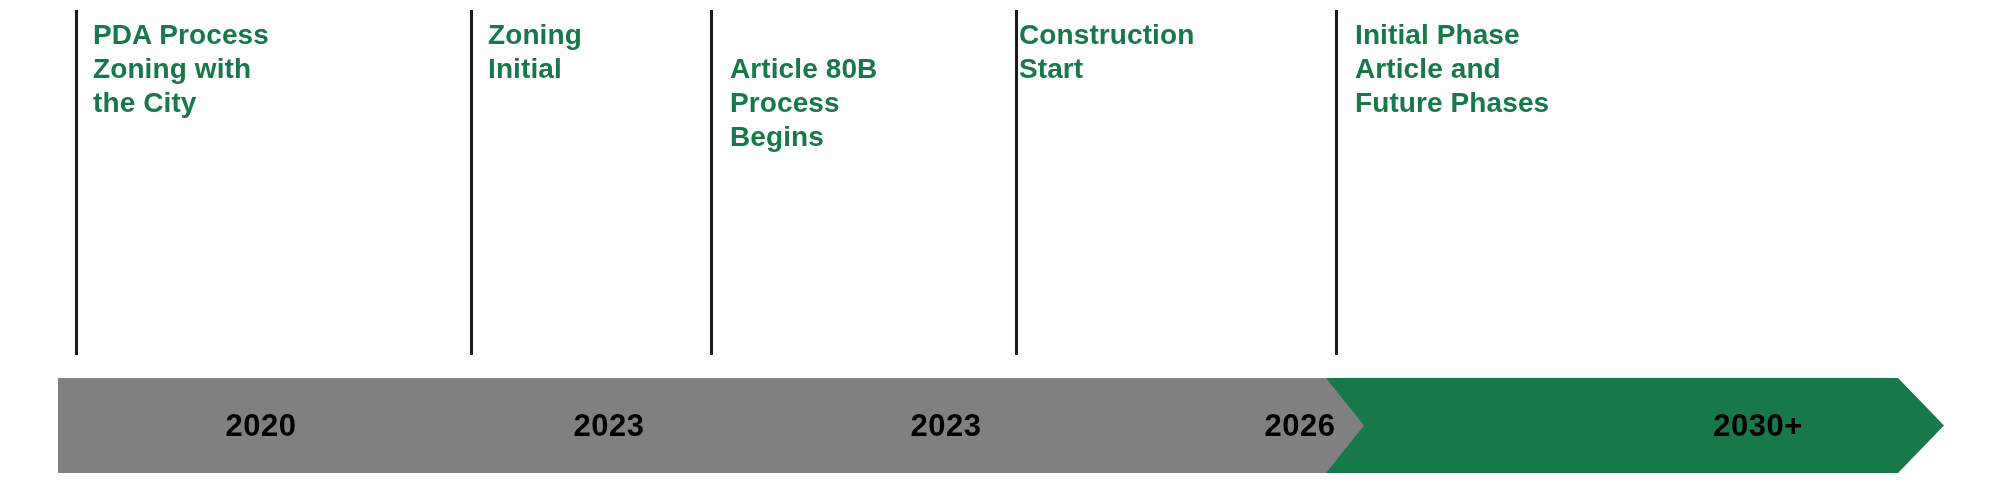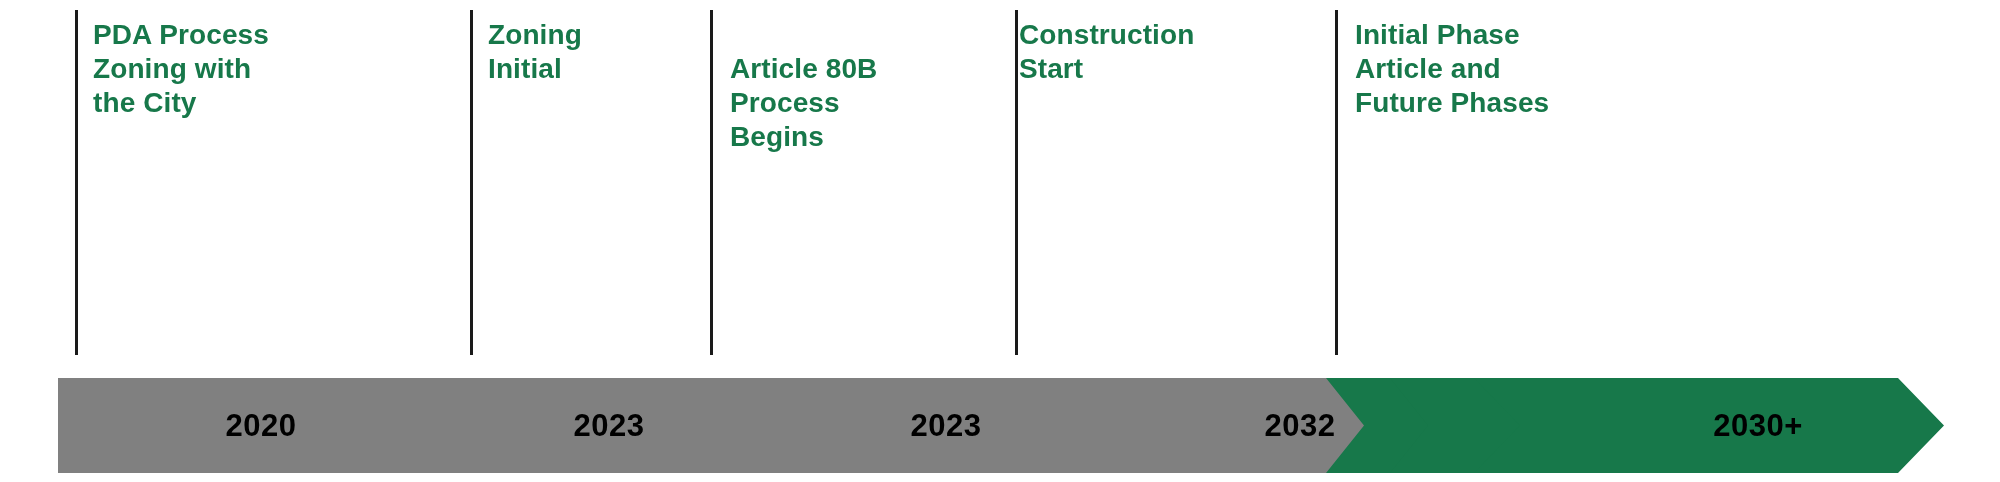--- a/index.html
+++ b/index.html
@@ -130,21 +130,21 @@
     <div class="chev-year" style="left:436px; width:260px;">2023</div>
     <div class="chev chev-gray" style="left:610px; width:148px;"></div>
     <div class="chev chev-gray" style="left:674px; width:148px;"></div>
 
     <div class="chev big chev-gray" style="left:758px; width:270px;"></div>
     <div class="chev-year" style="left:768px; width:270px;">2023</div>
     <div class="chev chev-gray" style="left:958px; width:148px;"></div>
     <div class="chev chev-gray" style="left:1022px; width:148px;"></div>
 
     <div class="chev big chev-gray" style="left:1106px; width:290px;"></div>
-    <div class="chev-year" style="left:1112px; width:290px;">2032</div>
+    <div class="chev-year" style="left:1112px; width:290px;">2026</div>
     <div class="chev chev-green" style="left:1326px; width:148px;"></div>
     <div class="chev chev-green" style="left:1390px; width:148px;"></div>
 
     <div class="chev big chev-green" style="left:1474px; width:470px;"></div>
     <div class="chev-year" style="left:1490px; width:450px;">2030+</div>
 
   </div>
 </div>
 
 </body></html>

